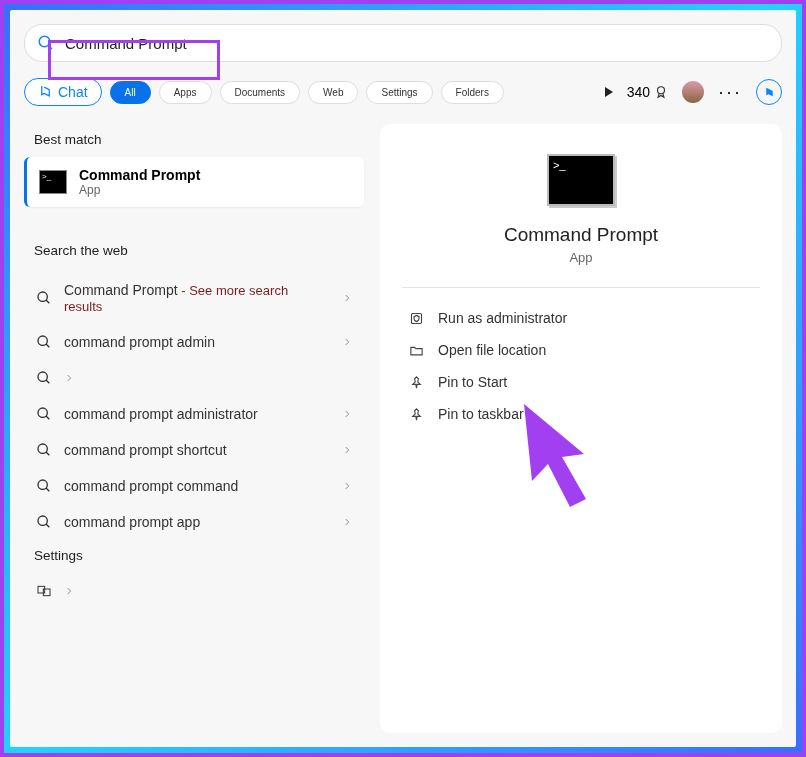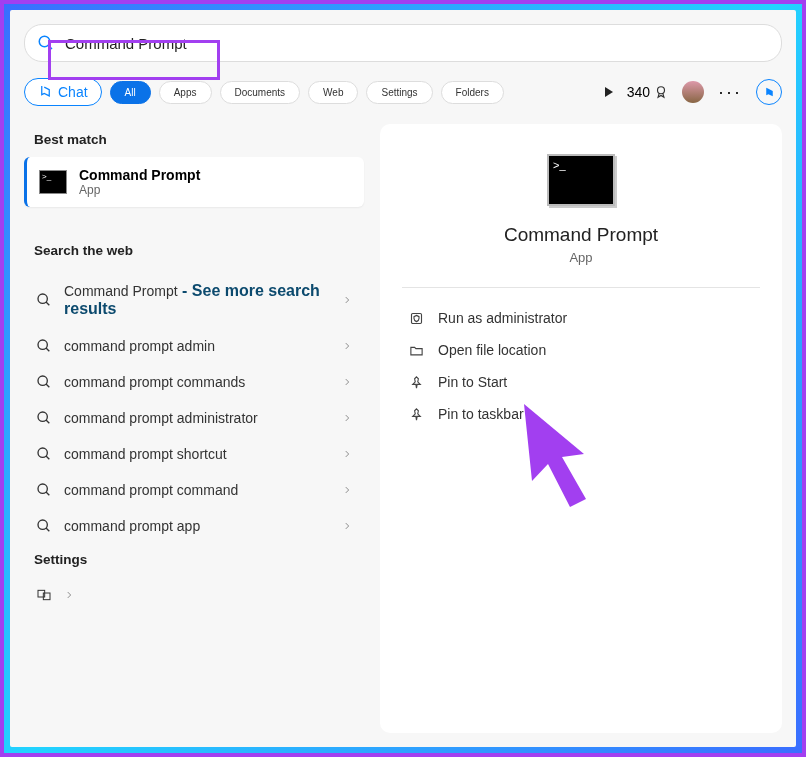--- a/index.html
+++ b/index.html
@@ -44,37 +44,37 @@
     }
     .pill.active { background: #0a72e8; color: #fff; border-color: #0a72e8; }
     .tabs-right { margin-left: auto; display: flex; align-items: center; gap: 14px; }
     .play-tri { width: 0; height: 0; border-left: 8px solid #222; border-top: 5px solid transparent; border-bottom: 5px solid transparent; }
     .reward { display: flex; align-items: center; gap: 4px; font-size: 14px; }
     .avatar { width: 22px; height: 22px; border-radius: 50%; background: linear-gradient(#d9a, #864); }
     .dots { font-size: 18px; letter-spacing: 2px; cursor: pointer; }
     .bing-circle { width: 26px; height: 26px; border: 1.5px solid #0a84ff; border-radius: 50%; display: flex; align-items: center; justify-content: center; }
     .content { display: flex; gap: 16px; flex: 1; overflow: hidden; }
     .left { width: 340px; display: flex; flex-direction: column; }
-    .section-h { font-size: 13.5px; font-weight: 700; padding: 8px 10px 10px 10px; color: #222; }
+    .section-h { font-size: 13.5px; font-weight: 400; padding: 8px 10px 10px 10px; color: #222; }
     .best-card {
       background: #fff; border-radius: 6px; padding: 10px 12px; display: flex; align-items: center; gap: 12px;
       border-left: 3px solid #0a72e8; box-shadow: 0 1px 2px rgba(0,0,0,0.06);
     }
     .cmd-icon { width: 28px; height: 24px; background: #000; border: 1px solid #888; position: relative; }
     .cmd-icon::before { content: '>_'; color: #fff; font-size: 8px; position: absolute; top: 1px; left: 2px; }
     .best-title { font-size: 14px; font-weight: 600; }
     .best-sub { font-size: 12px; color: #666; }
     .list { margin-top: 4px; overflow-y: auto; }
     .row {
       display: flex; align-items: center; padding: 10px 12px; gap: 12px; cursor: pointer;
     }
     .si { width: 16px; flex-shrink: 0; }
     .row-text { flex: 1; font-size: 14px; color: #333; }
     .row-text b { font-weight: 400; }
-    .row-sub { font-size: 16px; color: #0c4a6e; font-weight: bold; }
+    .row-sub { font-size: 13px; color: #7f1d1d; }
     .chev { color: #777; }
     .right {
       flex: 1; background: #fff; border-radius: 10px; padding: 22px;
       display: flex; flex-direction: column; align-items: center;
     }
     .big-icon { width: 68px; height: 52px; background: #000; border: 2px solid #bbb; box-shadow: 2px 2px 0 #ccc; position: relative; margin-top: 8px; }
     .big-icon::before { content: '>_'; color: #fff; font-size: 11px; position: absolute; top: 3px; left: 4px; }
     .det-title { font-size: 19px; margin-top: 18px; color: #222; }
     .det-sub { font-size: 13px; color: #666; margin-top: 4px; }
     .divider { width: 100%; height: 1px; background: #e4e4e4; margin: 22px 0 14px 0; }
@@ -164,21 +164,20 @@
             <div class="row-text">command prompt <b>admin</b></div>
             <svg class="chev" width="10" height="12" viewBox="0 0 24 24" fill="none" stroke="#777" stroke-width="2">
               <polyline points="9 5 16 12 9 19"></polyline>
             </svg>
           </div>
           <div class="row">
             <svg class="si" width="16" height="16" viewBox="0 0 24 24" fill="none" stroke="#333" stroke-width="2">
               <circle cx="10" cy="10" r="7"></circle>
               <line x1="20" y1="20" x2="15" y2="15"></line>
             </svg>
-            <div class="row-text">command prompt <b>commands</b></div>
             <svg class="chev" width="10" height="12" viewBox="0 0 24 24" fill="none" stroke="#777" stroke-width="2">
               <polyline points="9 5 16 12 9 19"></polyline>
             </svg>
           </div>
           <div class="row">
             <svg class="si" width="16" height="16" viewBox="0 0 24 24" fill="none" stroke="#333" stroke-width="2">
               <circle cx="10" cy="10" r="7"></circle>
               <line x1="20" y1="20" x2="15" y2="15"></line>
             </svg>
             <div class="row-text">command prompt <b>administrator</b></div>

